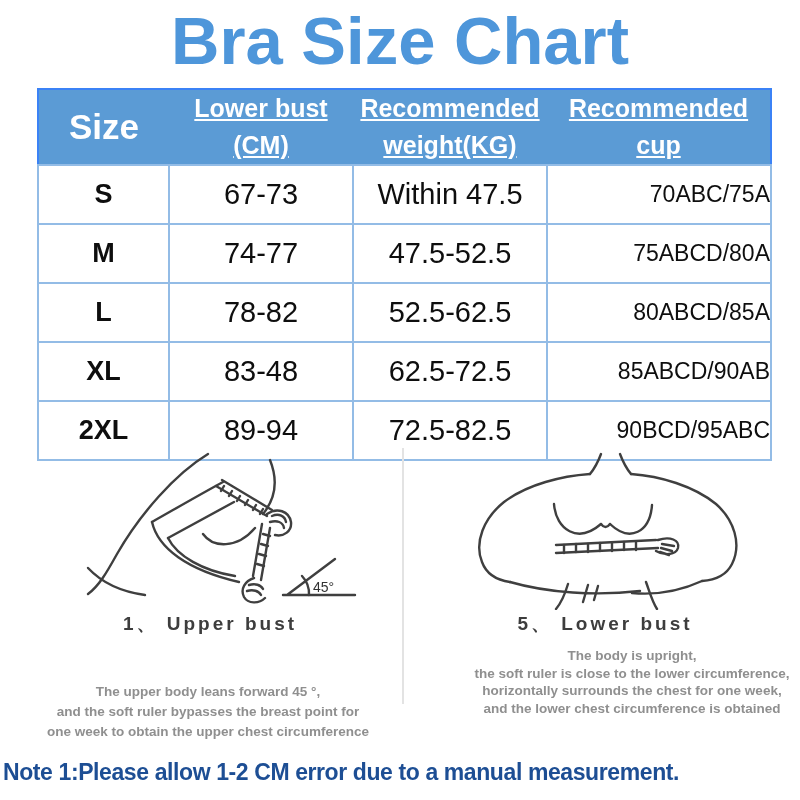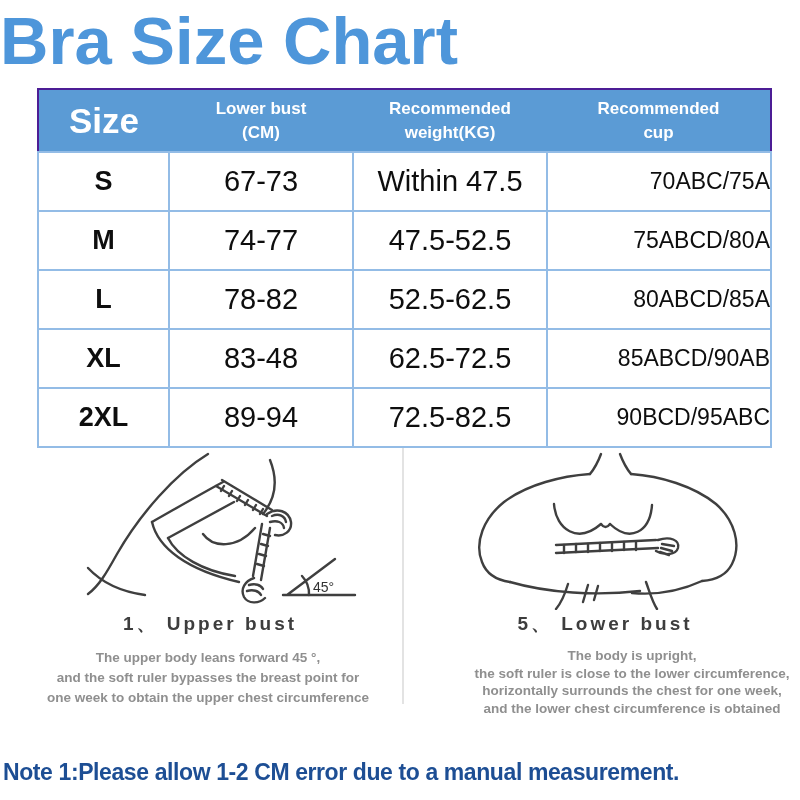--- a/index.html
+++ b/index.html
@@ -1,34 +1,34 @@
 <!DOCTYPE html>
 <html><head>
 <meta charset="utf-8">
 <style>
   html,body{margin:0;padding:0;}
   body{width:800px;height:800px;background:#ffffff;position:relative;overflow:hidden;
        font-family:"Liberation Sans",sans-serif;}
   .page{position:absolute;left:0;top:0;width:800px;height:800px;}
 
   
-  .title{position:absolute;top:0px;left:0;width:800px;margin:0;
+  .title{position:absolute;top:0px;left:0;width:800px;margin:0;text-align:center;
          font-size:67px;line-height:82px;font-weight:bold;color:#4e96da;}
 
   
   table.size-chart{position:absolute;left:37px;top:88px;width:733px;
                    border-collapse:collapse;table-layout:fixed;
-                   border:2px solid #4c1d95;}
+                   border:2px solid #3b82f6;}
   col.c1{width:131px;} col.c2{width:184px;} col.c3{width:194px;} col.c4{width:224px;}
   thead tr{height:63px;}
   tbody tr{height:59px;}
   thead th{background:#5b9bd5;color:#ffffff;font-weight:bold;border:0;
            vertical-align:middle;text-align:center;padding:0;}
   th.h-size{font-size:35px;}
-  th.h-small{font-size:17px;line-height:24px;white-space:pre-line;}
+  th.h-small{font-size:25px;line-height:37px;white-space:pre-line;text-decoration:underline;}
   tbody td{border:2px solid #93bce6;background:#ffffff;text-align:center;
            vertical-align:middle;color:#0e0e0e;padding:0;}
   td.c-size{font-weight:bold;font-size:27px;}
   td.c-bust,td.c-weight{font-size:29px;margin-left:11px;}
   td.c-cup{font-size:23px;text-align:right;}
 
   
   .divider{position:absolute;left:402px;top:448px;width:2px;height:256px;background:#e3e3e3;}
   svg.fig{position:absolute;width:320px;height:158px;}
   #fig-left{left:55px;top:452px;}
@@ -36,21 +36,21 @@
   .fig path{fill:none;stroke:#3f3f3f;stroke-width:2.4;stroke-linecap:round;stroke-linejoin:round;}
   .fig text{fill:#333333;font-size:14px;stroke:none;font-family:"Liberation Sans",sans-serif;}
 
   .caption{position:absolute;top:611px;text-align:center;font-size:19px;font-weight:bold;
            letter-spacing:3px;color:#3d3d3d;}
   .caption.left{left:40px;width:340px;}
   .caption.right{left:440px;width:330px;}
 
   .desc{position:absolute;text-align:center;font-size:13.5px;font-weight:bold;
         color:#8f8f8f;white-space:pre-line;}
-  .desc.left{left:8px;top:648px;width:400px;line-height:20px;}
+  .desc.left{left:8px;top:682px;width:400px;line-height:20px;}
   .desc.right{left:404px;top:647px;width:392px;line-height:17.5px;padding-left:32px;}
 
   
   .note{position:absolute;left:3px;font-size:23px;font-weight:bold;color:#1d4e94;
         letter-spacing:-0.4px;white-space:nowrap;}
   .note.n1{top:727px;margin-top:32px;}
   .note.n2{top:767px;}
 </style>
 </head>
 <body>

